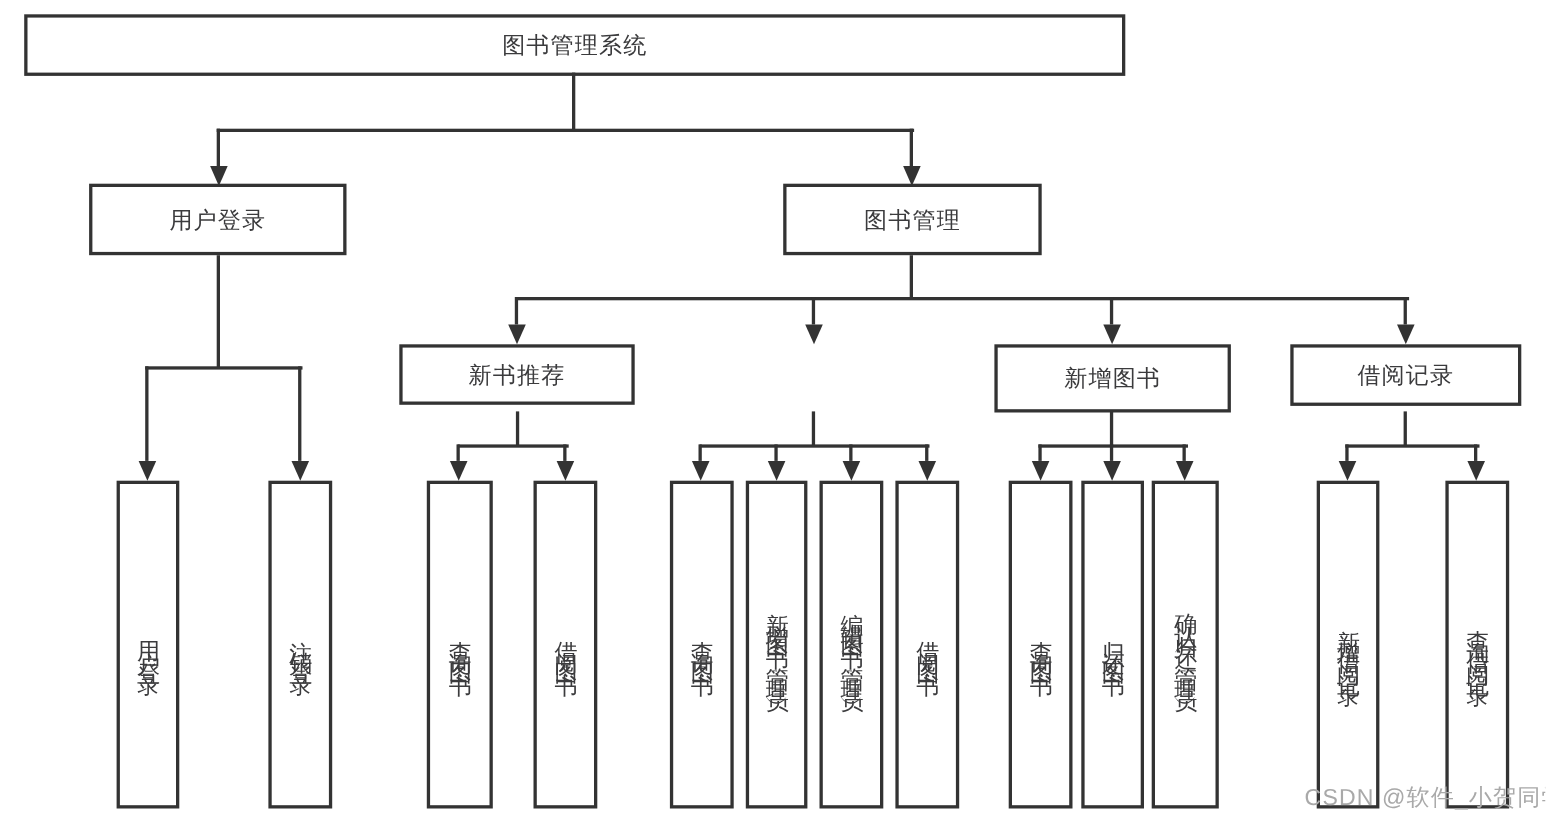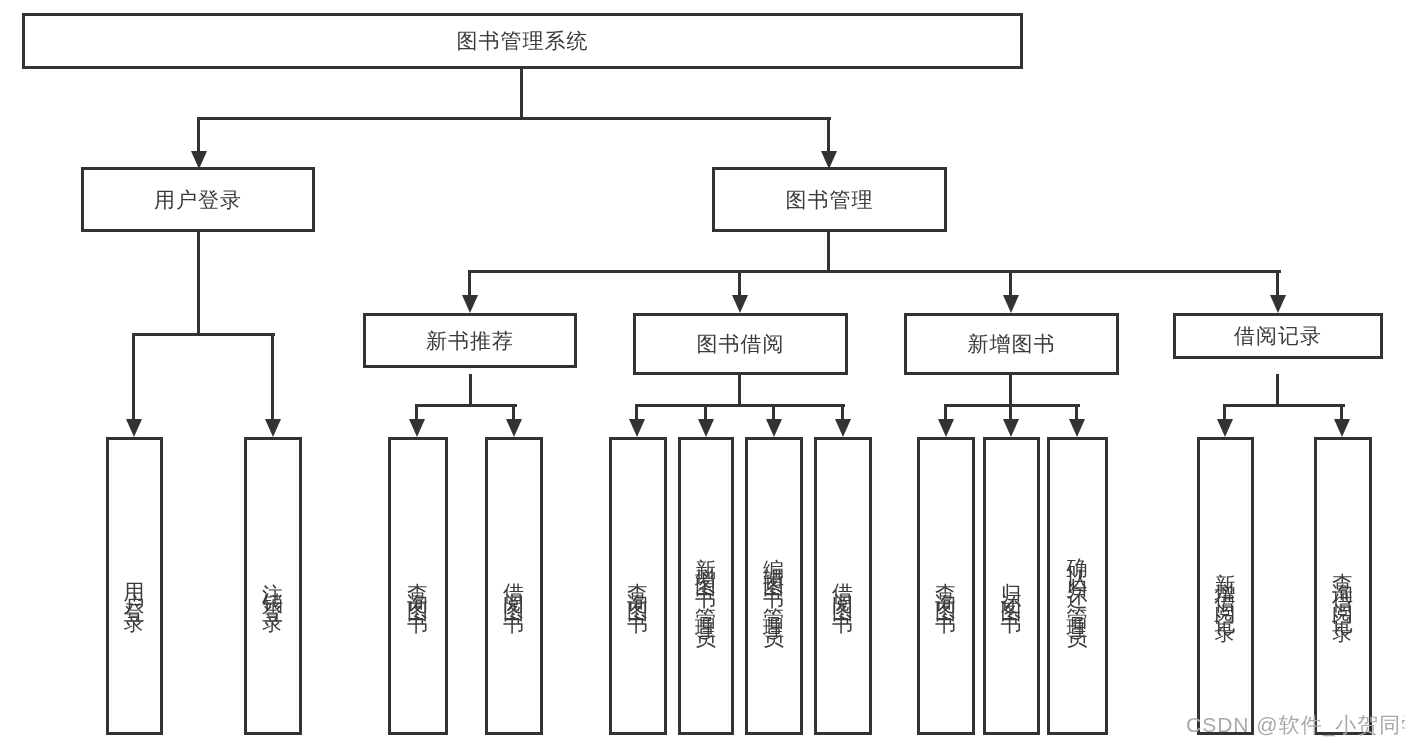--- a/index.html
+++ b/index.html
@@ -40,27 +40,24 @@
   <div class="box" style="left:81px;top:167px;width:234px;height:65px;">
     <span>用户登录</span>
   </div>
   <div class="box" style="left:712px;top:167px;width:235px;height:65px;">
     <span>图书管理</span>
   </div>
 
   <div class="box" style="left:363px;top:313px;width:214px;height:55px;">
     <span>新书推荐</span>
   </div>
-  <div class="box" style="left:633px;top:313px;width:215px;height:62px;">
-    <span>图书借阅</span>
-  </div>
   <div class="box" style="left:904px;top:313px;width:215px;height:62px;">
     <span>新增图书</span>
   </div>
-  <div class="box" style="left:1173px;top:313px;width:210px;height:46px;">
+  <div class="box" style="left:1173px;top:313px;width:210px;height:56px;">
     <span>借阅记录</span>
   </div>
 
   <div class="box vbox" style="left:106px;top:437px;width:57px;height:298px;">
     <span class="vlabel">用户登录</span>
   </div>
   <div class="box vbox" style="left:244px;top:437px;width:58px;height:298px;">
     <span class="vlabel">注销登录</span>
   </div>
 

